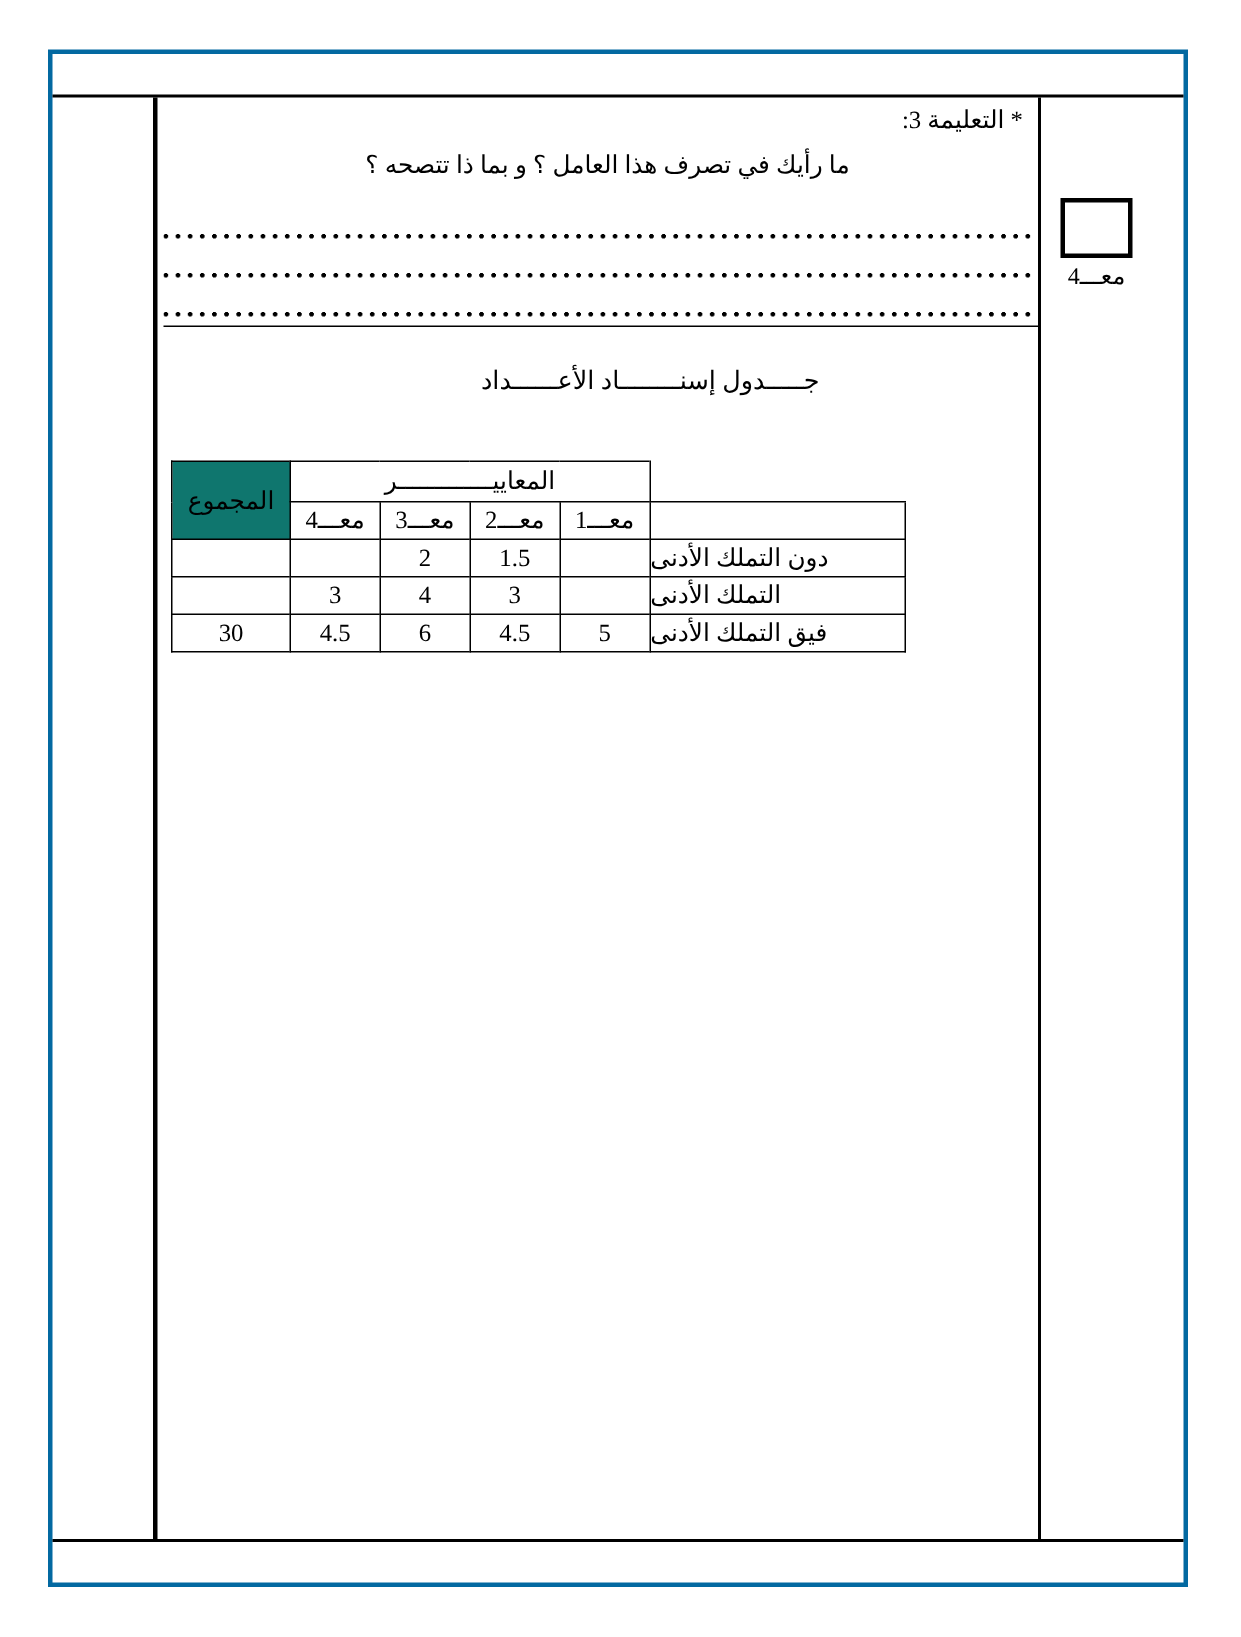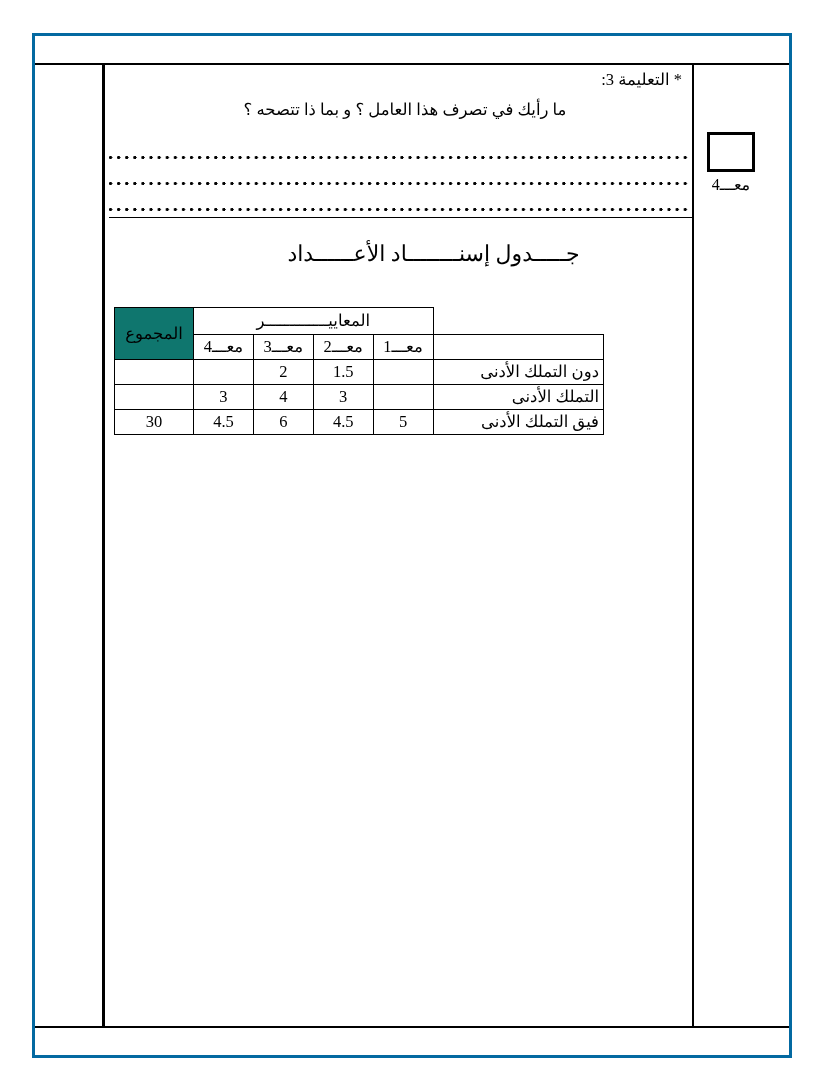--- a/index.html
+++ b/index.html
@@ -166,21 +166,21 @@
   }
 
   
   #table-title {
     position: absolute;
     left: 0;
     right: 0;
     top: 178px;
     text-align: center;
     direction: rtl;
-    font-size: 22px;
+    font-size: 17px;
     line-height: 22px;
     padding-left: 70px;
     white-space: nowrap;
   }
 
   
   #grade-table {
     position: absolute;
     left: 9px;
     top: 242px;
@@ -192,21 +192,21 @@
   #grade-table td, #grade-table th {
     border: 1px solid #000000;
     font-weight: normal;
     font-size: 16.5px;
     text-align: center;
     vertical-align: middle;
     padding: 0;
     height: 24px;
   }
   #grade-table td.label-cell {
-    text-align: right;
+    text-align: left;
     padding-right: 4px;
     white-space: nowrap;
     font-size: 16.5px;
   }
   #grade-table td.corner-blank {
     border-top: none;
     border-right: none;
   }
   .col-label  { width: 170px; }
   .col-crit   { width: 79px; }

